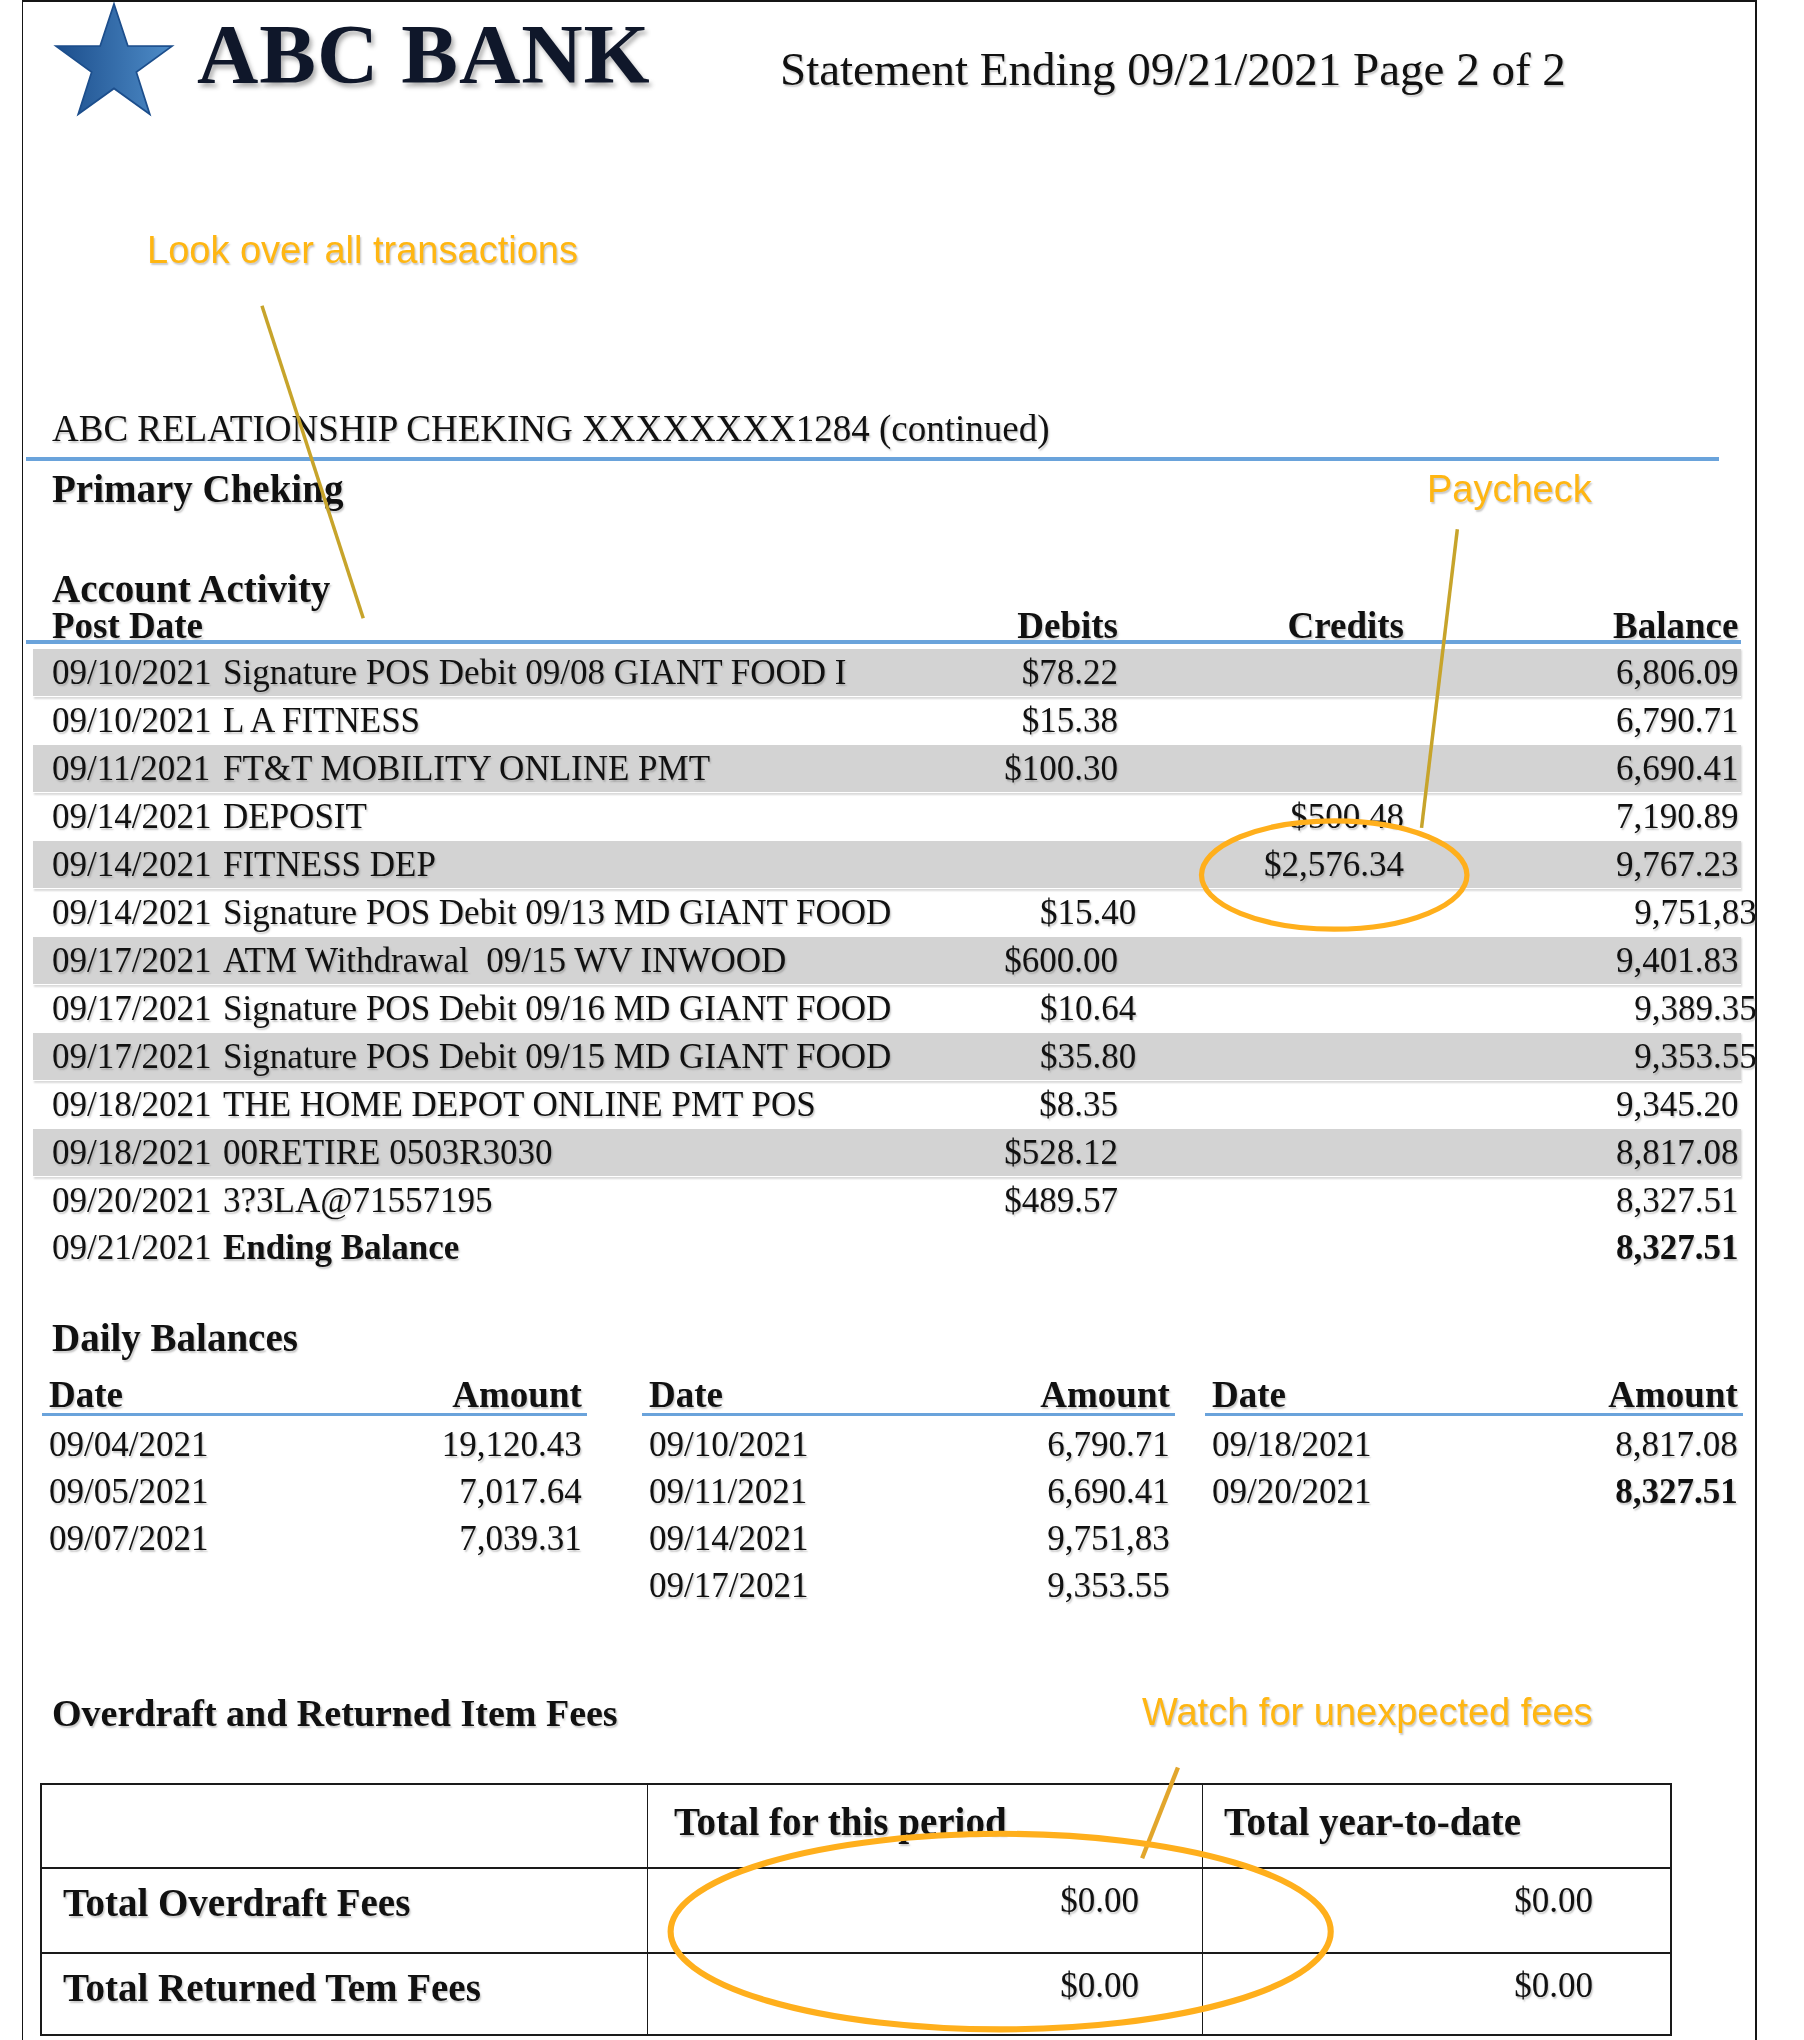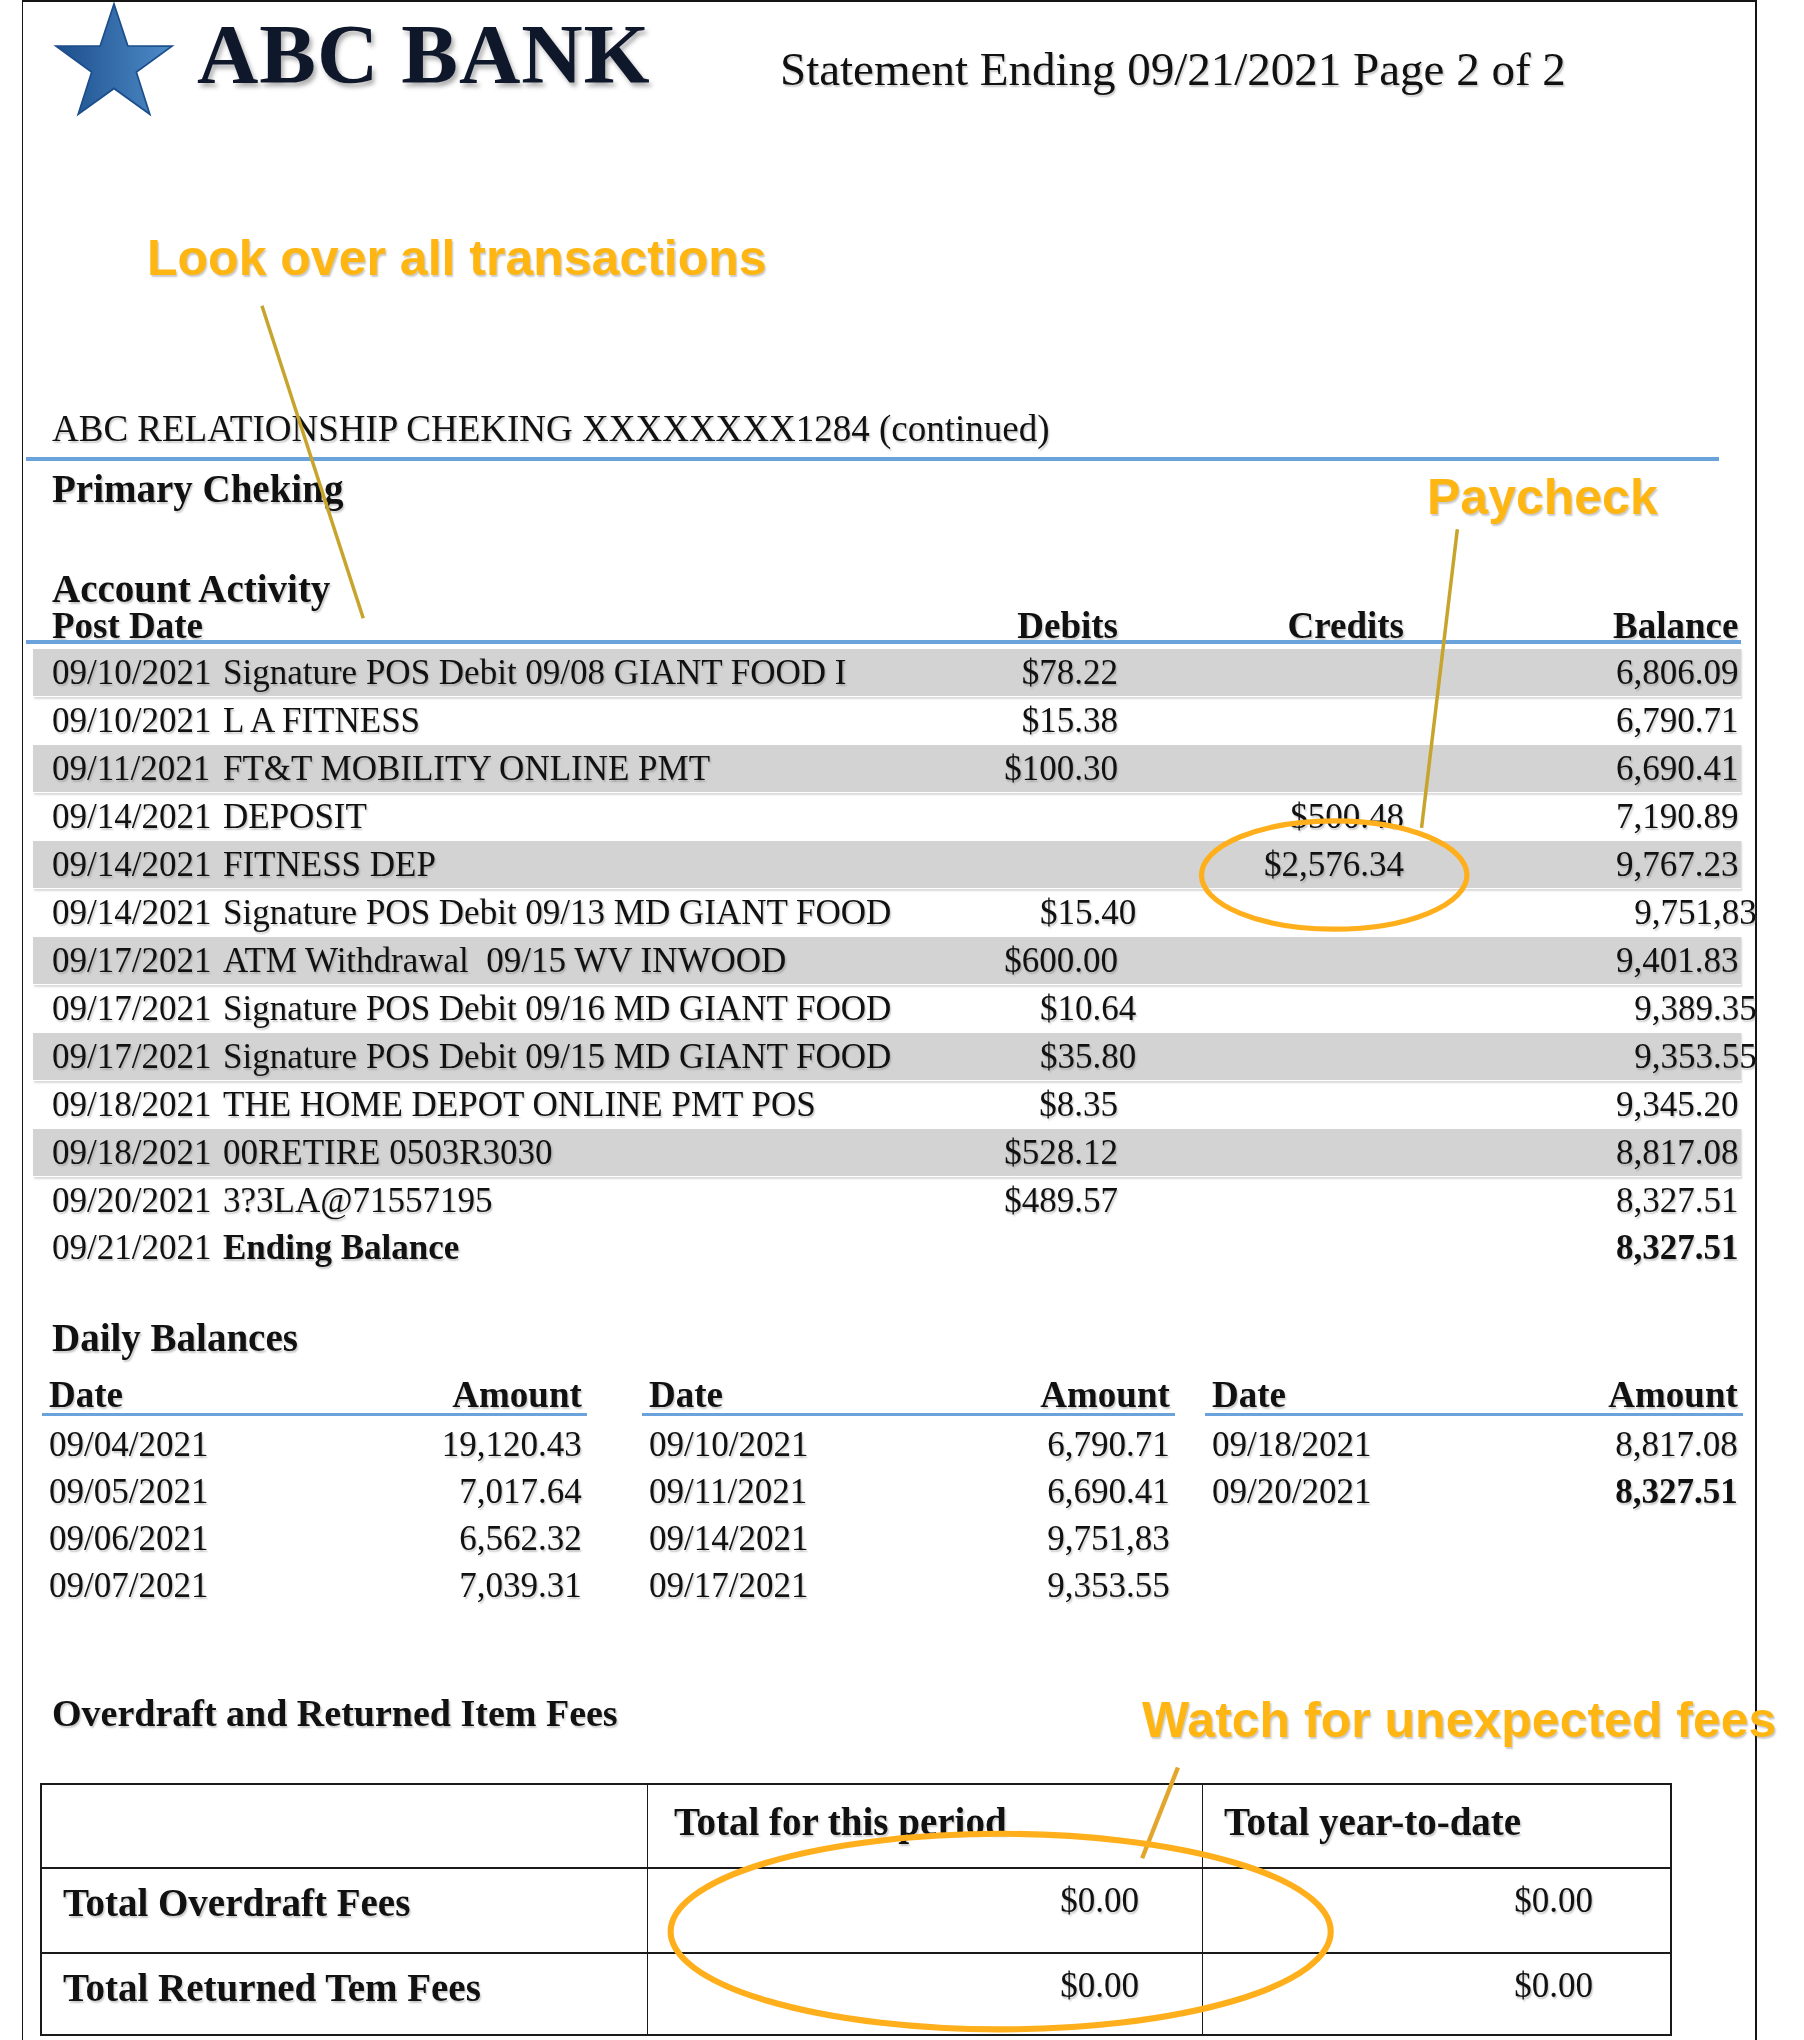--- a/index.html
+++ b/index.html
@@ -17,22 +17,22 @@
   }
   
   .logo-star{left:40px;top:1.7px;}
   .bank-name{
     left:197px;top:5.2px;font-size:85px;font-weight:bold;letter-spacing:0.9px;
     color:#0f172a;text-shadow:2.6px 3.5px 4.4px rgba(80,80,80,0.45);
   }
   .statement-line{left:780px;top:42px;font-size:47px;}
   
   .note{
-    font-family:"Liberation Sans",sans-serif;font-weight:bold;color:#FFB612;
-    font-size:50px;letter-spacing:0px;
+    font-family:"Liberation Sans",sans-serif;font-weight:normal;color:#FFB612;
+    font-size:38px;letter-spacing:0px;
   }
   .note-transactions{left:147px;top:229px;}
   .note-paycheck{left:1427px;top:468px;}
   .note-fees{left:1142px;top:1691px;}
   
   .acct-heading{left:52px;top:407px;font-size:37px;}
   .acct-sub{left:52px;top:466px;font-size:39px;font-weight:bold;}
   .activity-title{left:52px;top:566px;font-size:39px;font-weight:bold;}
   .rule{position:absolute;height:3.5px;background:#6AA3DB;}
   .rule-1{left:26px;top:457px;width:1693px;}
@@ -220,24 +220,20 @@
     <div class="db-rows">
         <div class="dbrow">
           <span class="date">09/04/2021</span>
           <span class="amount">19,120.43</span>
         </div>
         <div class="dbrow">
           <span class="date">09/05/2021</span>
           <span class="amount">7,017.64</span>
         </div>
         <div class="dbrow">
-          <span class="date">09/06/2021</span>
-          <span class="amount">6,562.32</span>
-        </div>
-        <div class="dbrow">
           <span class="date">09/07/2021</span>
           <span class="amount">7,039.31</span>
         </div>
       </div>
   </div>
   <div class="db-group db-g2">
     <div class="db-head">
       <span>Date</span>
       <span>Amount</span>
     </div>

